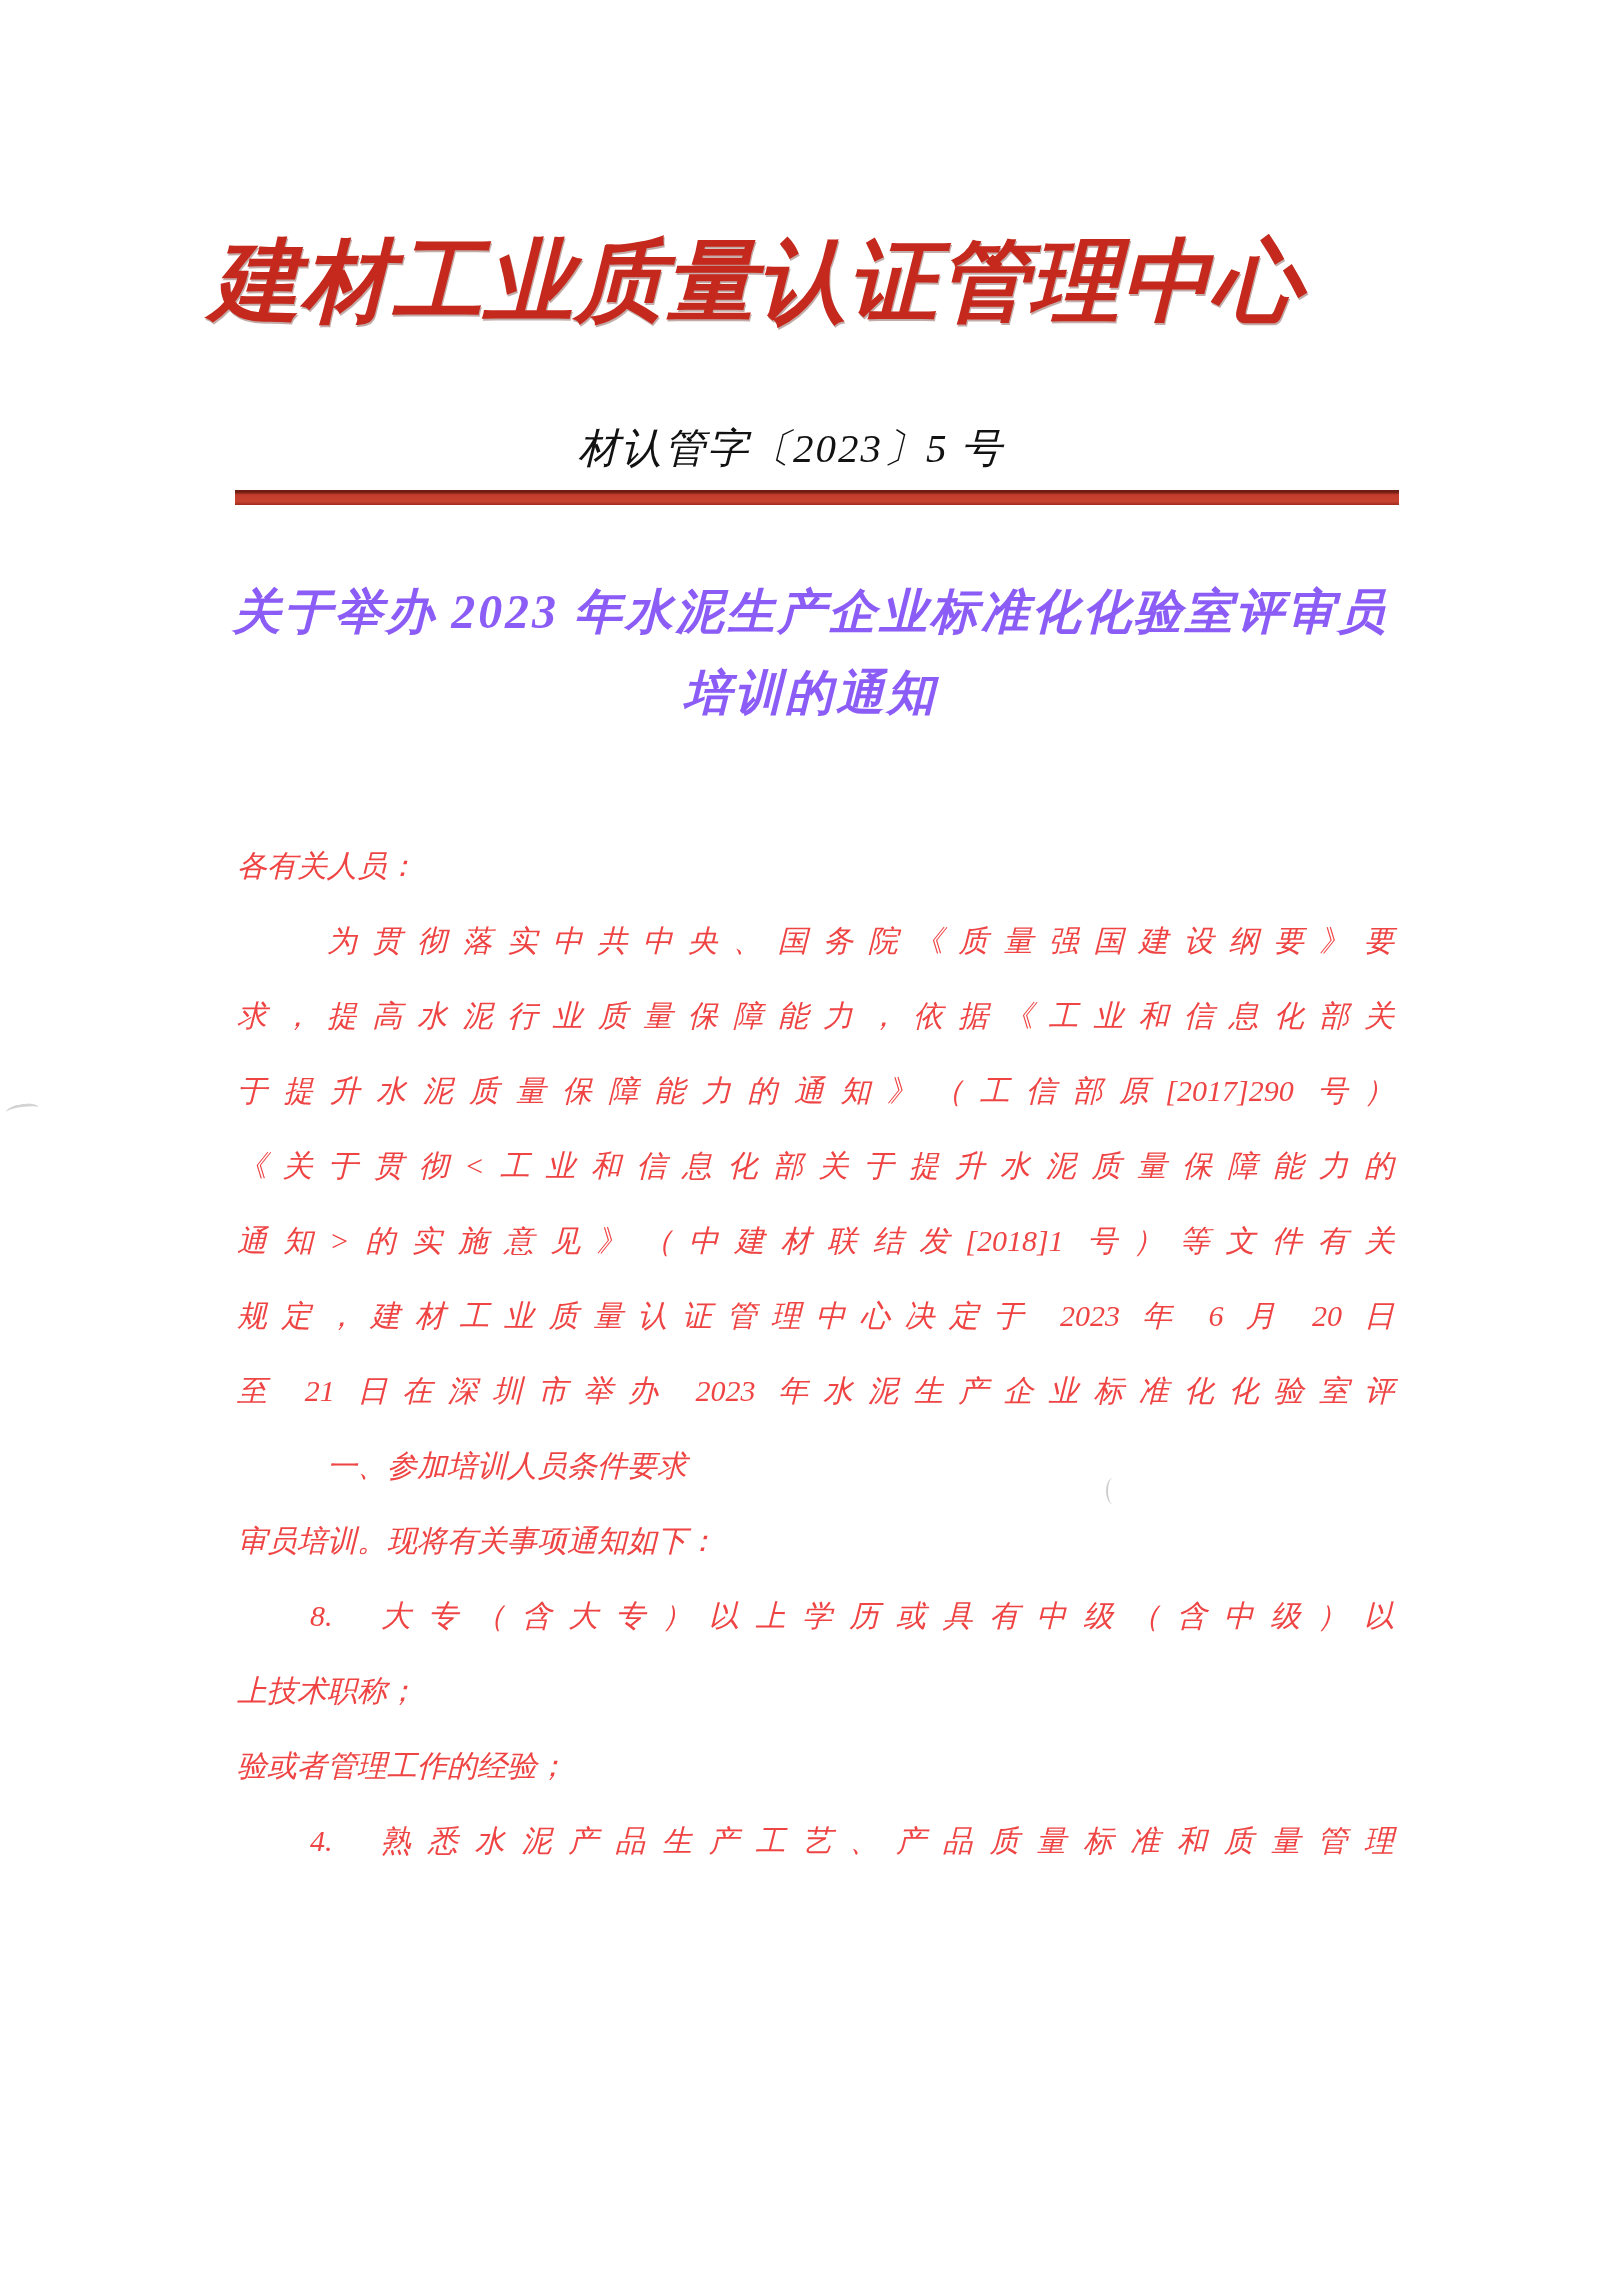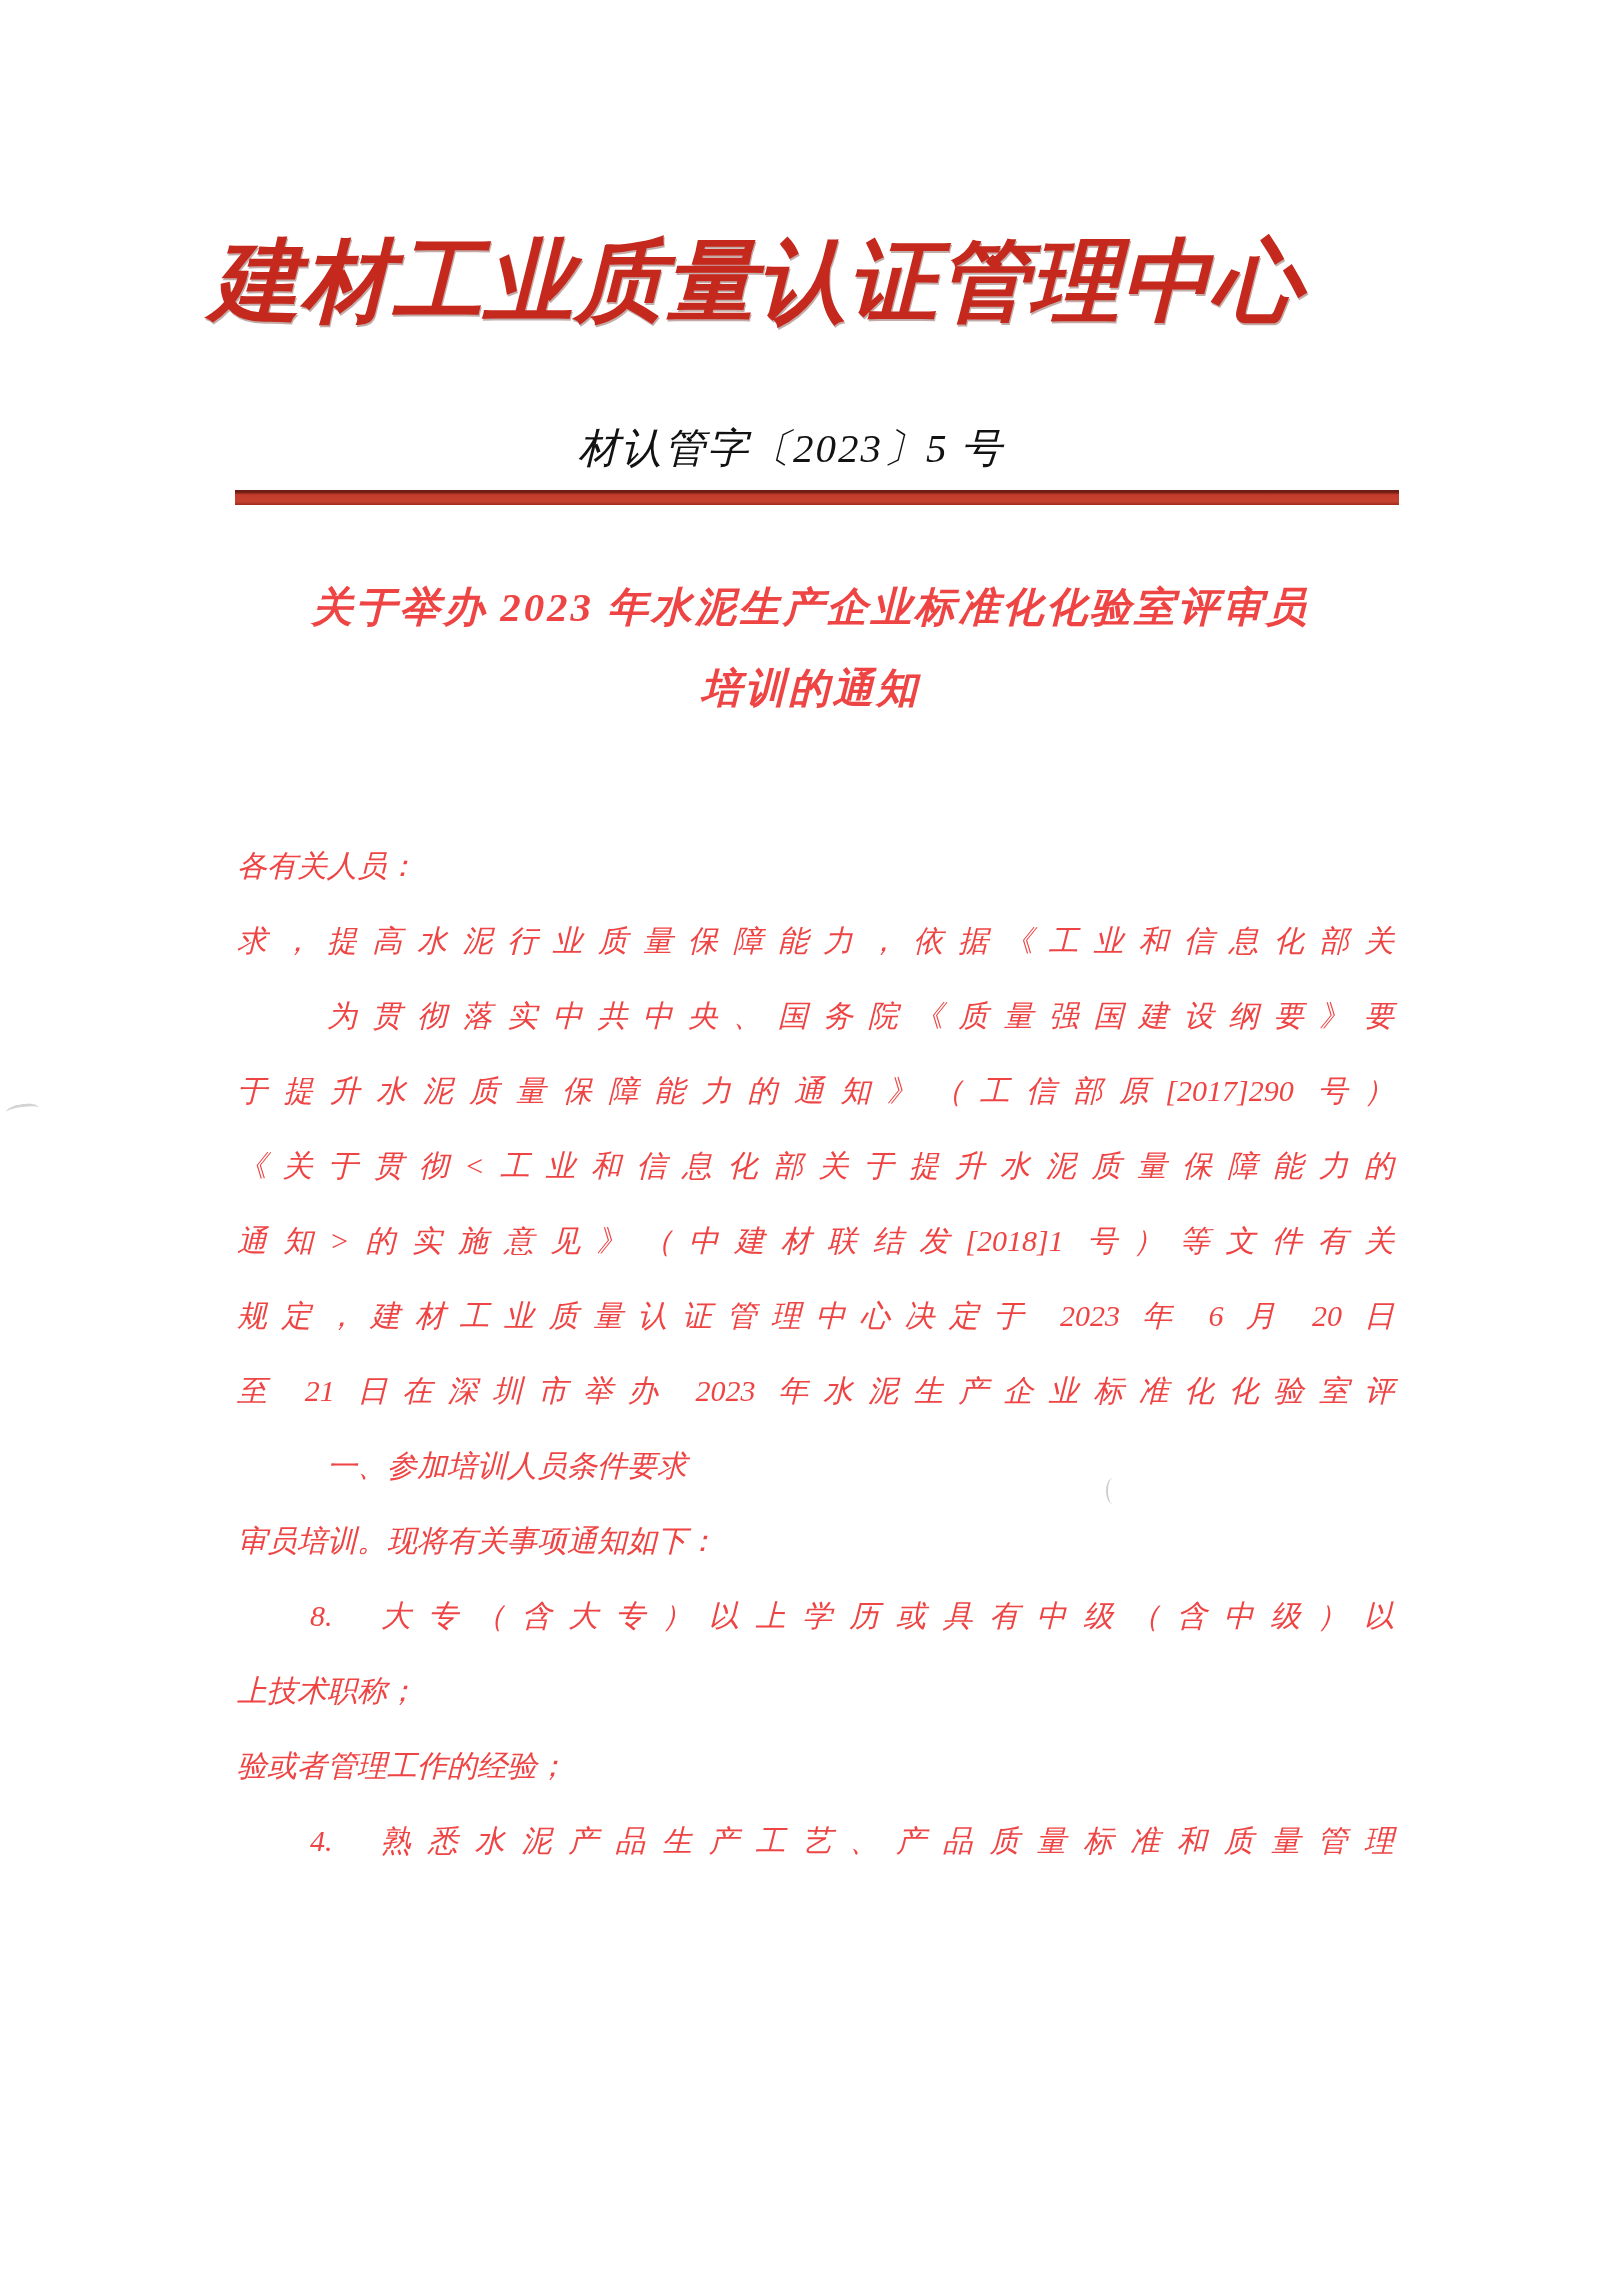--- a/index.html
+++ b/index.html
@@ -51,24 +51,24 @@
     width: 1164px;
     height: 14.7px;
     background: linear-gradient(180deg, #6e1d12 0%, #6e1d12 14%, #c33b2c 32%, #c6422f 78%, #9c2c20 100%);
   }
 
   .doc-title {
     position: absolute;
     left: 0;
     width: 1621px;
     text-align: center;
-    font-size: 41px;
+    font-size: 48px;
     font-weight: bold;
     letter-spacing: 2.9px;
-    color: #ef4444;
+    color: #8b5cf6;
     white-space: nowrap;
   }
   .doc-title.t1 { top: 580px; }
   .doc-title.t2 { top: 661px; }
 
   
   .body-text {
     position: absolute;
     top: 828px;
     left: 237px;
@@ -122,22 +122,22 @@
 
   <div class="red-rule"></div>
 
   <div class="doc-title t1">关于举办 2023 年水泥生产企业标准化化验室评审员</div>
 
   <div class="doc-title t2">培训的通知</div>
 
   <div class="body-text">
     <div class="line">各有关人员：</div>
 
+    <div class="line indent fill">为贯彻落实中共中央、国务院《质量强国建设纲要》要</div>
     <div class="line fill">求，提高水泥行业质量保障能力，依据《工业和信息化部关</div>
-    <div class="line indent fill">为贯彻落实中共中央、国务院《质量强国建设纲要》要</div>
     <div class="line fill">于提升水泥质量保障能力的通知》（工信部原[2017]290 号）</div>
     <div class="line fill">《关于贯彻&lt;工业和信息化部关于提升水泥质量保障能力的</div>
     <div class="line fill">通知&gt;的实施意见》（中建材联结发[2018]1 号）等文件有关</div>
     <div class="line fill">规定，建材工业质量认证管理中心决定于 2023 年 6 月 20 日</div>
     <div class="line fill">至 21 日在深圳市举办 2023 年水泥生产企业标准化化验室评</div>
     <div class="line indent">一、参加培训人员条件要求</div>
 
     <div class="line">审员培训。现将有关事项通知如下：</div>
 
     <div class="line indent-item pre fill">8.  大专（含大专）以上学历或具有中级（含中级）以</div>

